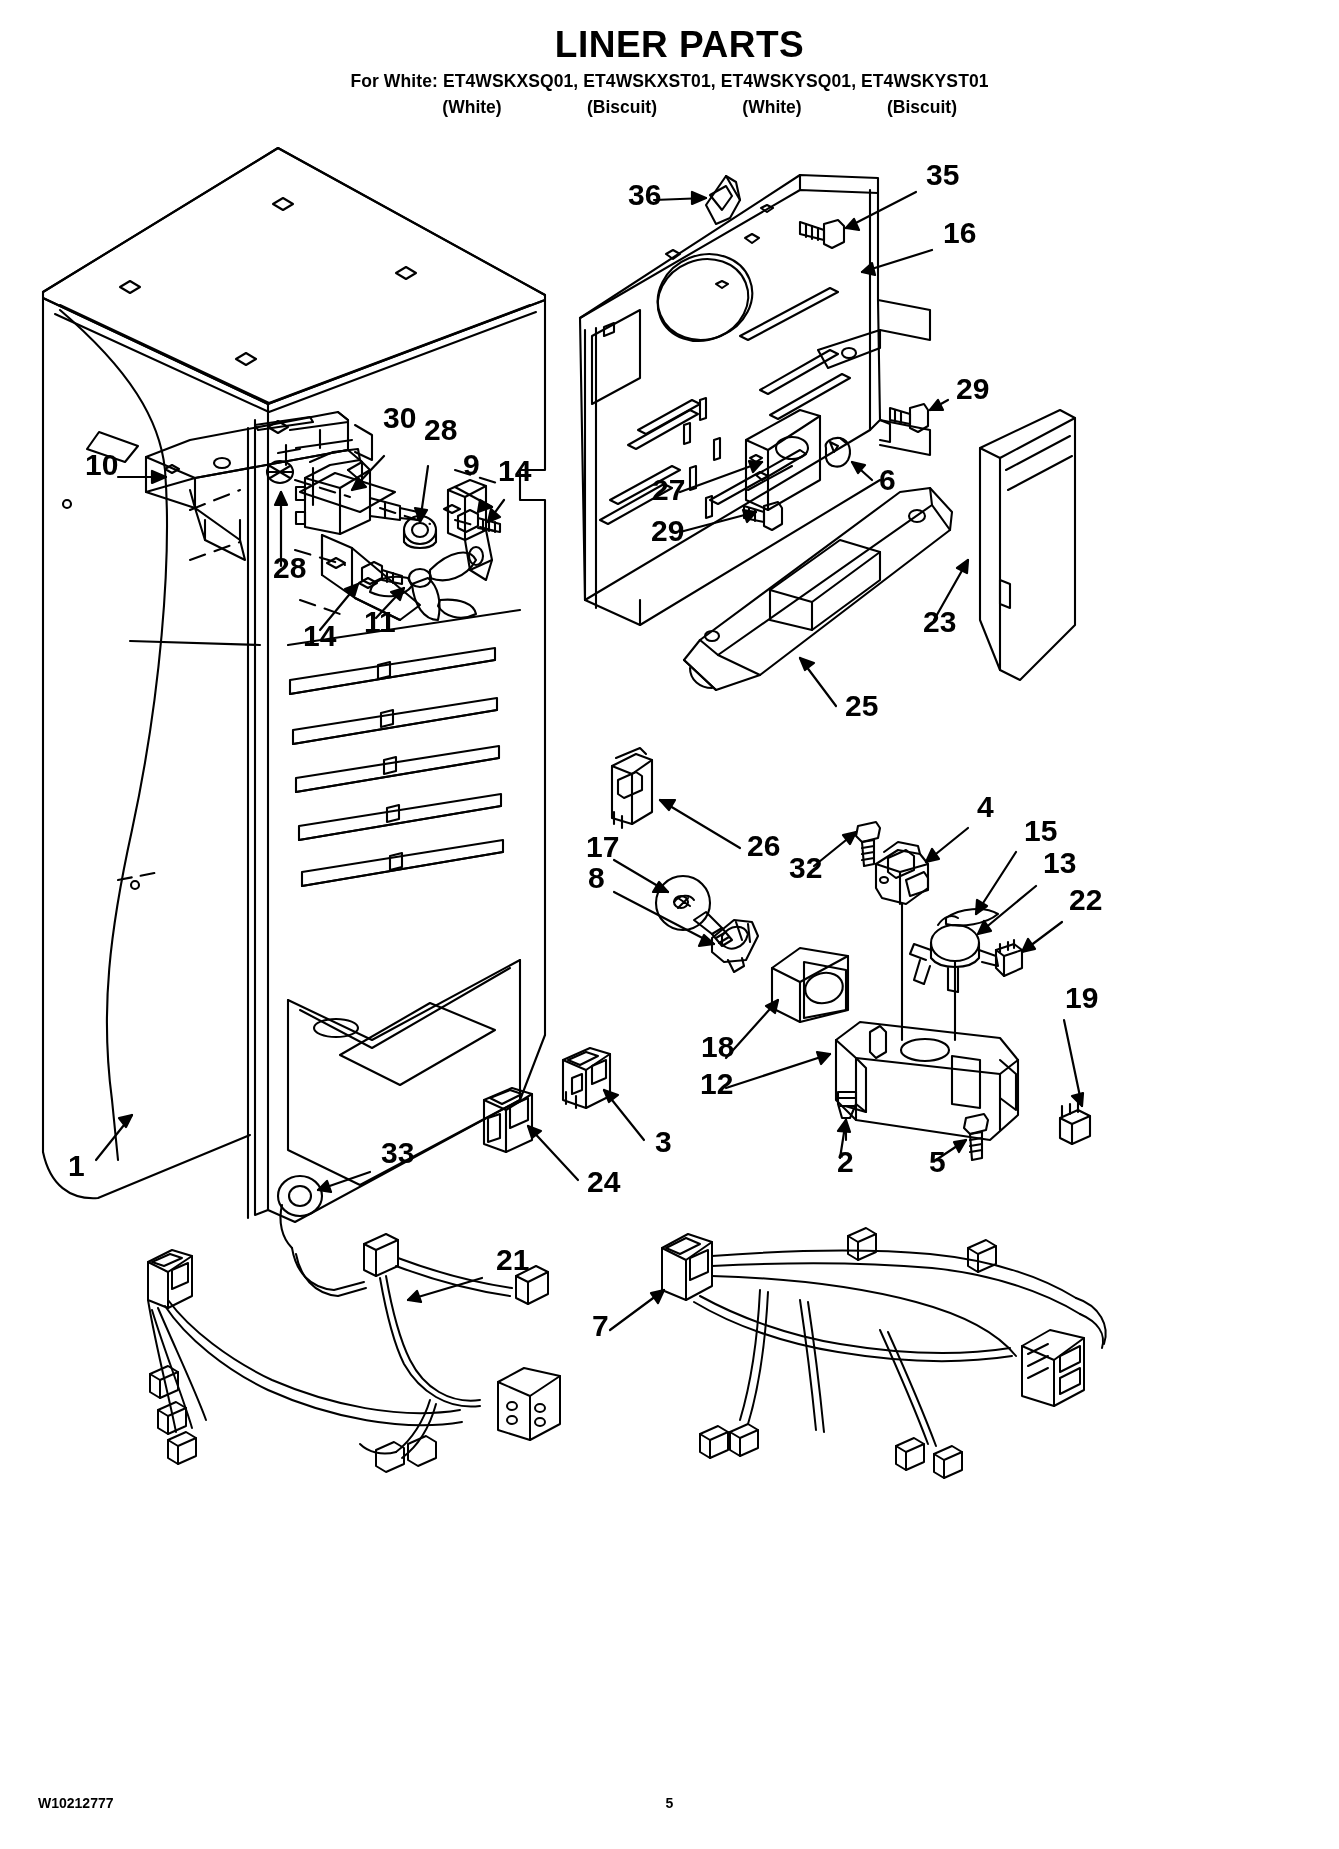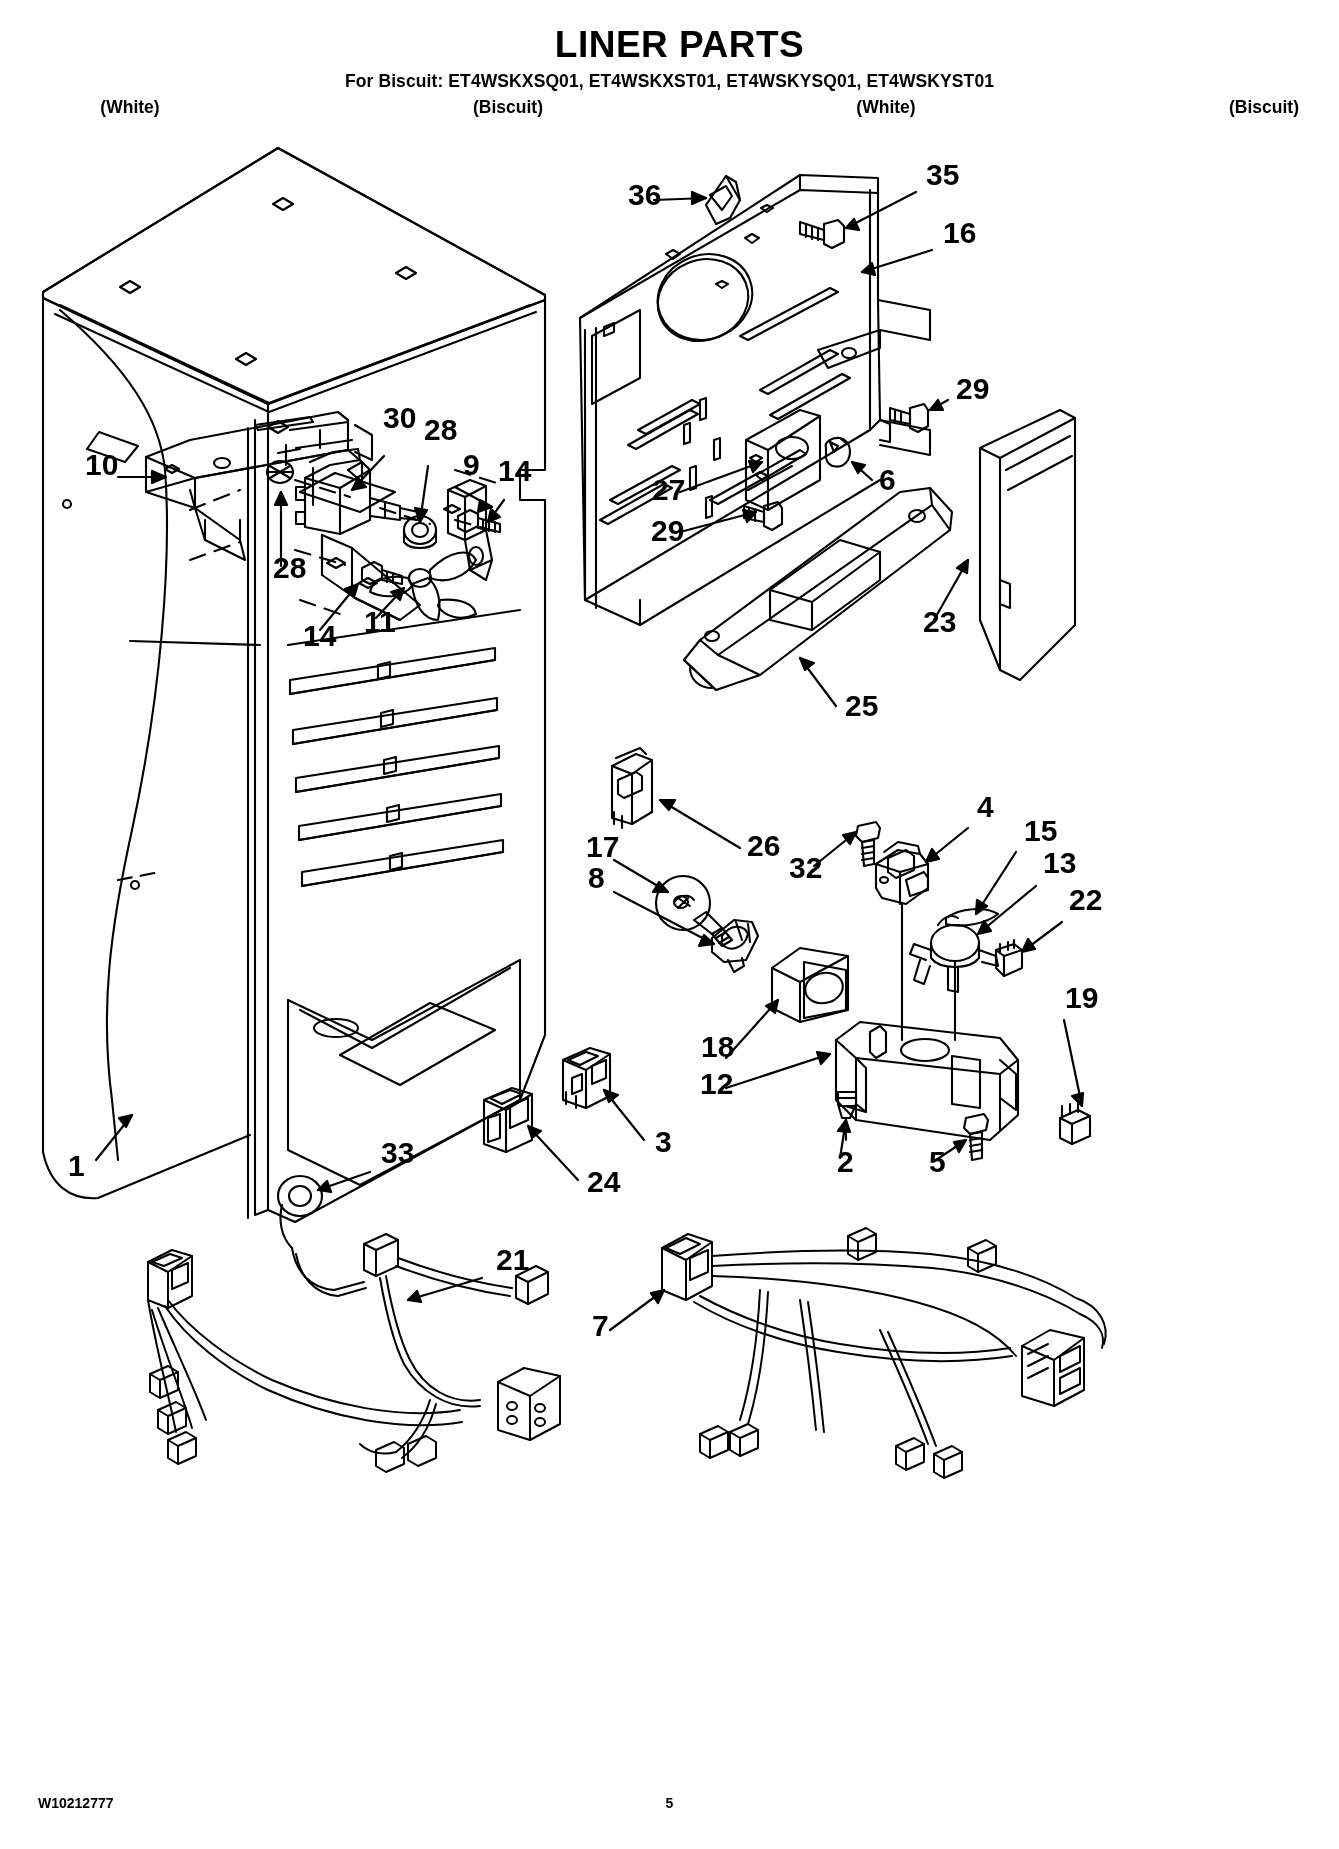--- a/index.html
+++ b/index.html
@@ -15,21 +15,21 @@
     font-size:37px;font-weight:bold;letter-spacing:0.5px;
     line-height:1.0;margin:0 0 8px 0;padding-left:20px;
   }
   .models{
     font-size:17.5px;font-weight:bold;letter-spacing:0.1px;
     line-height:1.25;margin:0;
   }
   .finishrow{
     position:absolute;top:97px;left:0;right:0;
     font-size:17.5px;font-weight:bold;
-    display:flex;justify-content:space-between;gap:0;
+    display:flex;justify-content:center;gap:0;
   }
   .finishrow span{display:inline-block;text-align:center;}
   .f1{width:150px;margin-left:55px;}
   .f2{width:150px;}
   .f3{width:150px;}
   .f4{width:150px;}
   .footer{
     position:absolute;bottom:26px;left:0;right:0;height:28px;
     font-size:14px;font-weight:bold;
   }
@@ -38,21 +38,21 @@
   svg.art{position:absolute;left:0;top:0;width:1339px;height:1849px;}
   .cal{font-family:"Liberation Sans", sans-serif;font-weight:bold;font-size:30px;fill:#000;}
 </style>
 </head>
 <body>
 
 <div class="page">
 
   <div class="header">
     <div class="title">LINER PARTS</div>
-    <div class="models">For Biscuit: ET4WSKXSQ01, ET4WSKXST01, ET4WSKYSQ01, ET4WSKYST01</div>
+    <div class="models">For White: ET4WSKXSQ01, ET4WSKXST01, ET4WSKYSQ01, ET4WSKYST01</div>
   </div>
 
   <div class="finishrow">
     <span class="f1">(White)</span>
     <span class="f2">(Biscuit)</span>
     <span class="f3">(White)</span>
     <span class="f4">(Biscuit)</span>
   </div>
 
   <svg class="art" viewBox="0 0 1339 1849">

